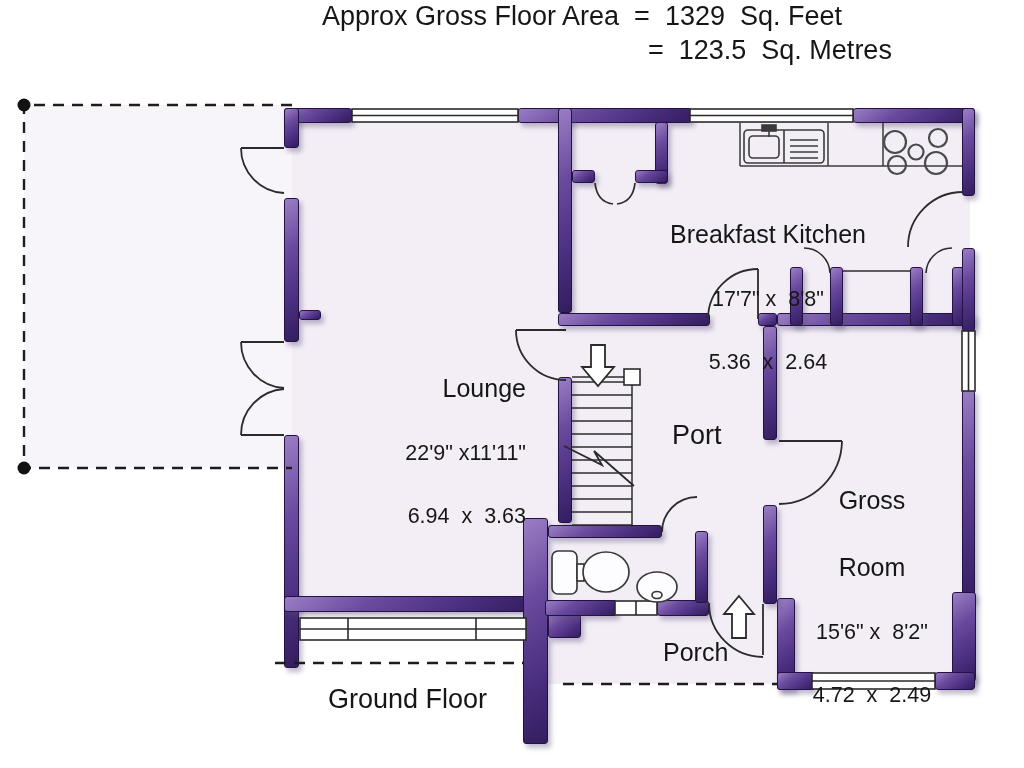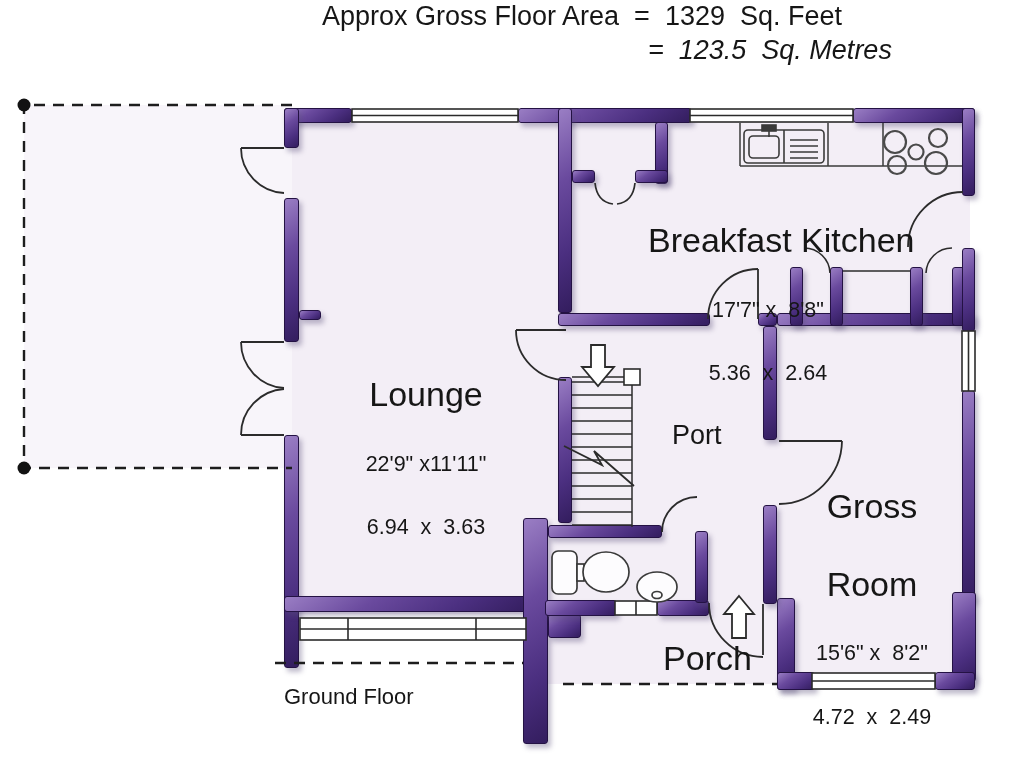--- a/index.html
+++ b/index.html
@@ -6,21 +6,21 @@
   #plan{position:relative;width:1024px;height:768px;background:#ffffff;overflow:hidden;
         font-family:"Liberation Sans","DejaVu Sans",sans-serif;color:#161616;border-radius:19px;}
   .floor{position:absolute;background:var(--floor,#f3eef6);}
   .floor.light{background:#f8f5fa;}
   .wall{position:absolute;box-sizing:border-box;border:1px solid #241244;border-radius:3px;
         background:linear-gradient(145deg,#9a7ec4 0%,#6a4a9e 35%,#4b2f80 70%,#331d5e 100%);
         box-shadow:3px 4px 5px rgba(90,80,120,.38);}
   svg.overlay{position:absolute;left:0;top:0;pointer-events:none;}
   .lbl{position:absolute;white-space:pre;line-height:1.18;}
   .c{text-align:center;}
-  .t26{font-size:34px;} .t27{font-size:27px;} .t29{font-size:22px;} .t21{font-size:21.5px;}
+  .t26{font-size:25px;} .t27{font-size:27px;} .t29{font-size:27px;margin-left:44px;} .t21{font-size:21.5px;}
 </style>
 </head>
 <body>
 
 <div id="plan" style="--floor: #f3eef6; color: rgb(22, 22, 22);">
 
   <div class="floor light" style="left:24px;top:105px;width:268px;height:363px;"></div>
   <div class="floor" style="left:292px;top:112px;width:678px;height:502px;"></div>
   <div class="floor" style="left:777px;top:614px;width:188px;height:60px;"></div>
   <div class="floor" style="left:548px;top:614px;width:229px;height:70px;"></div>
@@ -194,24 +194,24 @@
       <rect x="577" y="564" width="7" height="17"></rect>
       <ellipse cx="606" cy="572" rx="23" ry="20"></ellipse>
     </g>
     <g stroke="#3a3a3a" stroke-width="1.7" fill="#fdfcfe">
       <ellipse cx="657" cy="587" rx="20" ry="15"></ellipse>
       <ellipse cx="657" cy="595" rx="5" ry="3.5"></ellipse>
     </g>
   </svg>
 
   <div class="lbl t27" style="left:322px;top:1px;">Approx Gross Floor Area  =  1329  Sq. Feet</div>
-  <div class="lbl t27" style="left:648px;top:35px;font-style:italic;">=  123.5  Sq. Metres</div>
-
-
-  <div class="lbl c" style="left:326px;top:336px;width:200px;">
+  <div class="lbl t27" style="left:648px;top:35px;">=  123.5  Sq. Metres</div>
+
+
+  <div class="lbl c" style="left:326px;top:336px;width:200px;text-align:right;">
     <div class="t26">Lounge</div>
     <div class="t21">22'9" x11'11"</div>
     <div class="t21">6.94  x  3.63</div>
   </div>
 
   <div class="lbl c" style="left:648px;top:182px;width:240px;">
     <div class="t26">Breakfast Kitchen</div>
     <div class="t21">17'7" x  8'8"</div>
     <div class="t21">5.36  x  2.64</div>
   </div>

